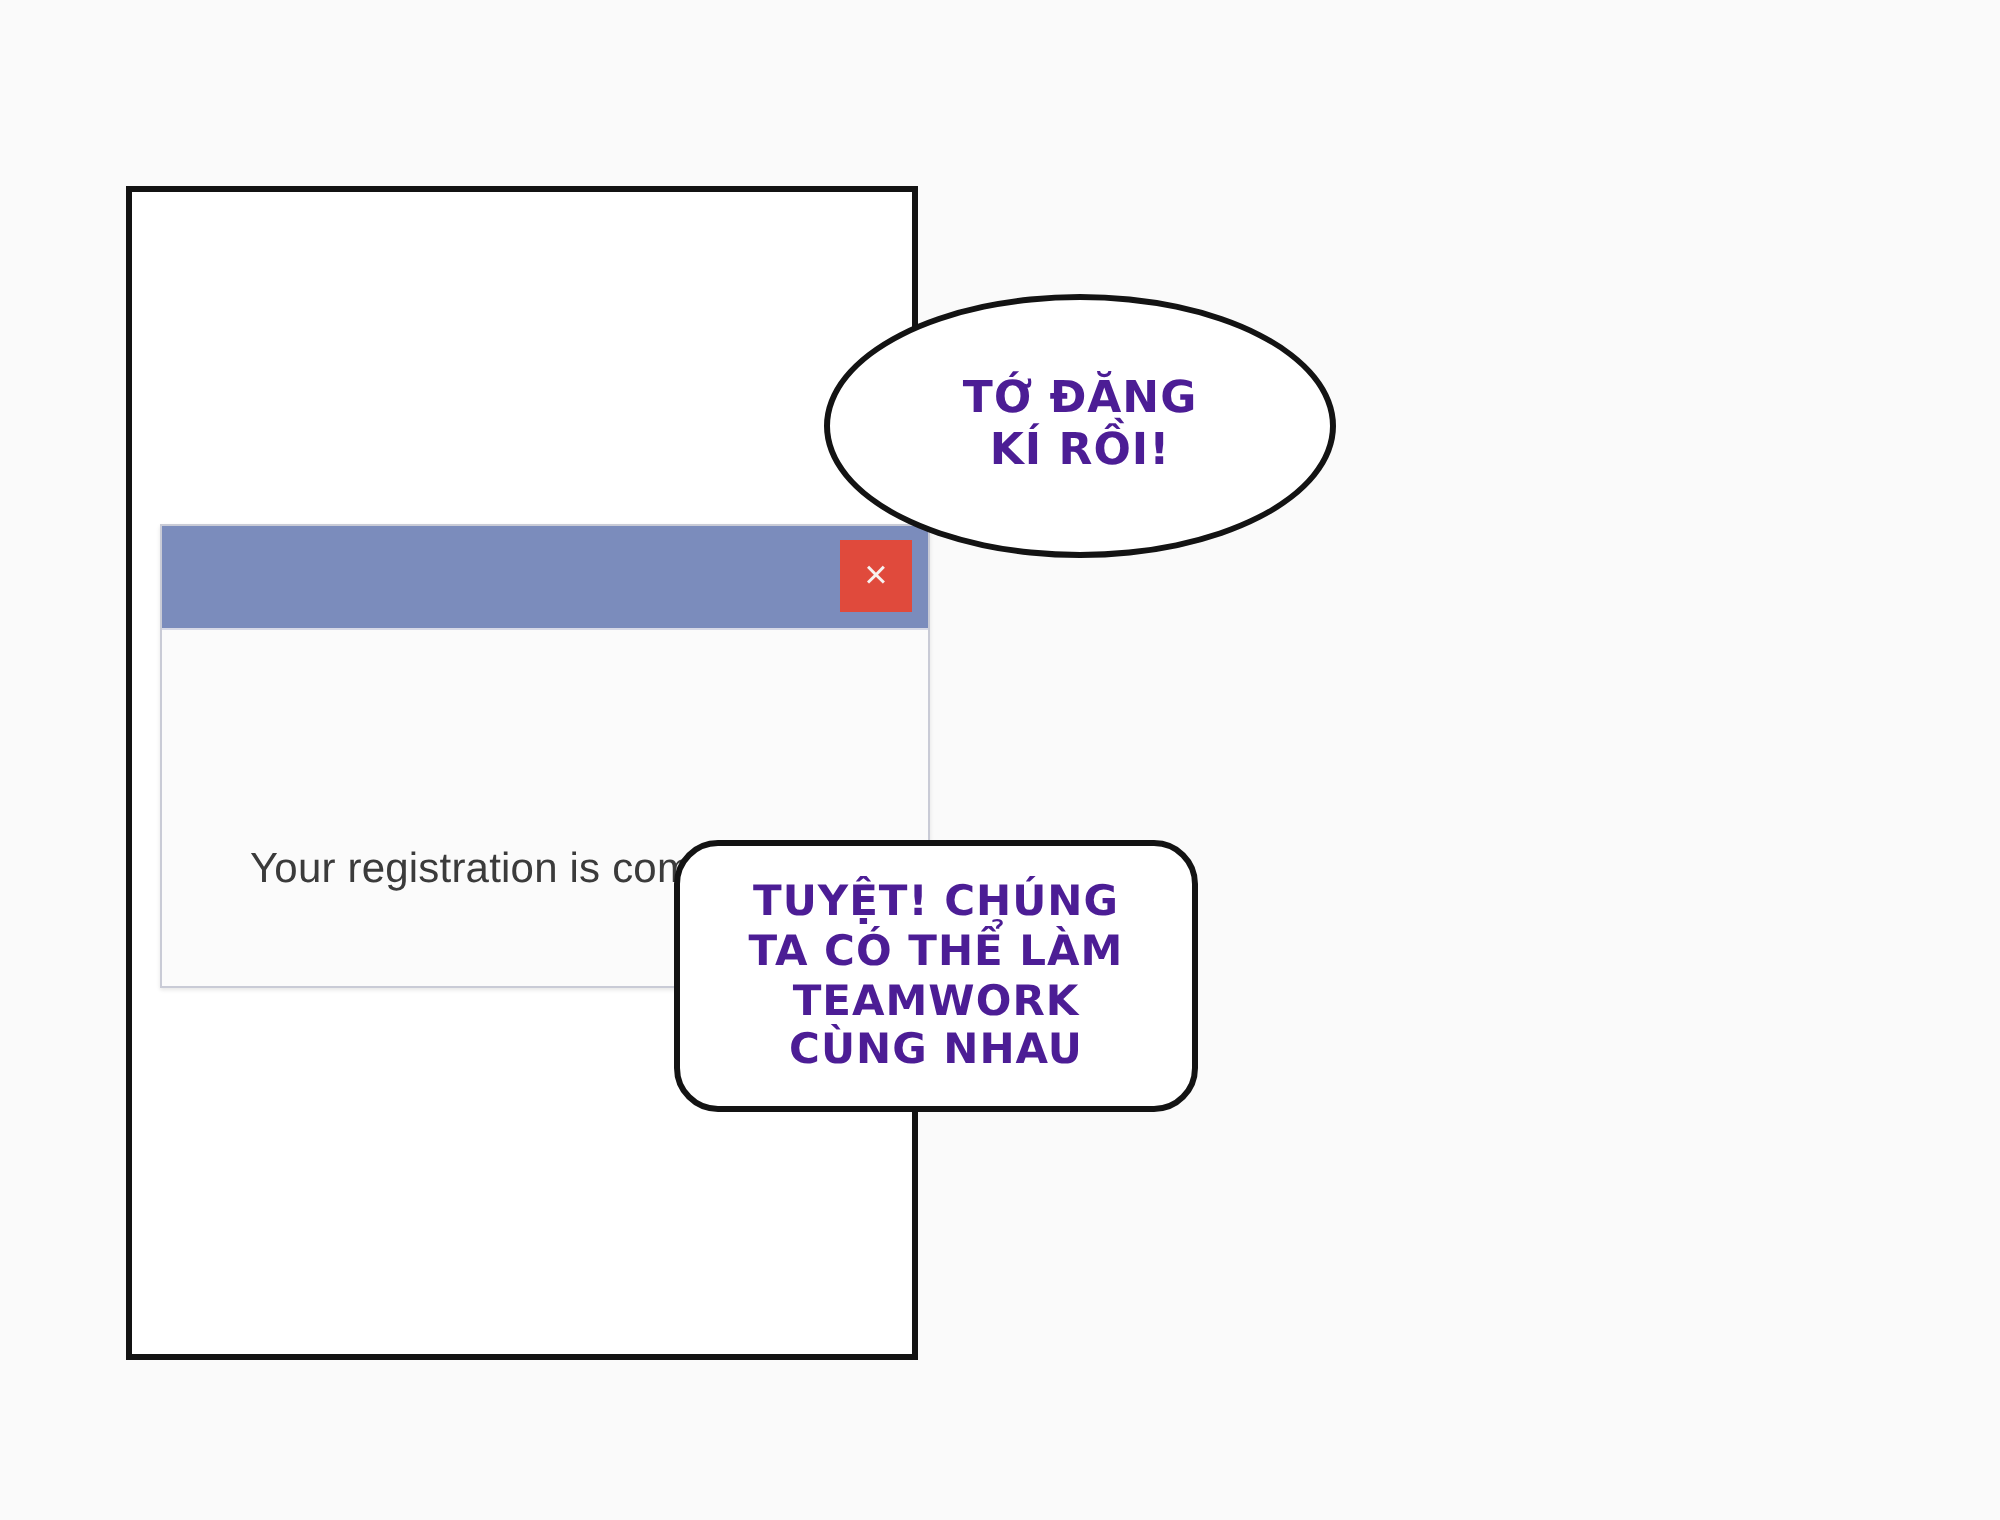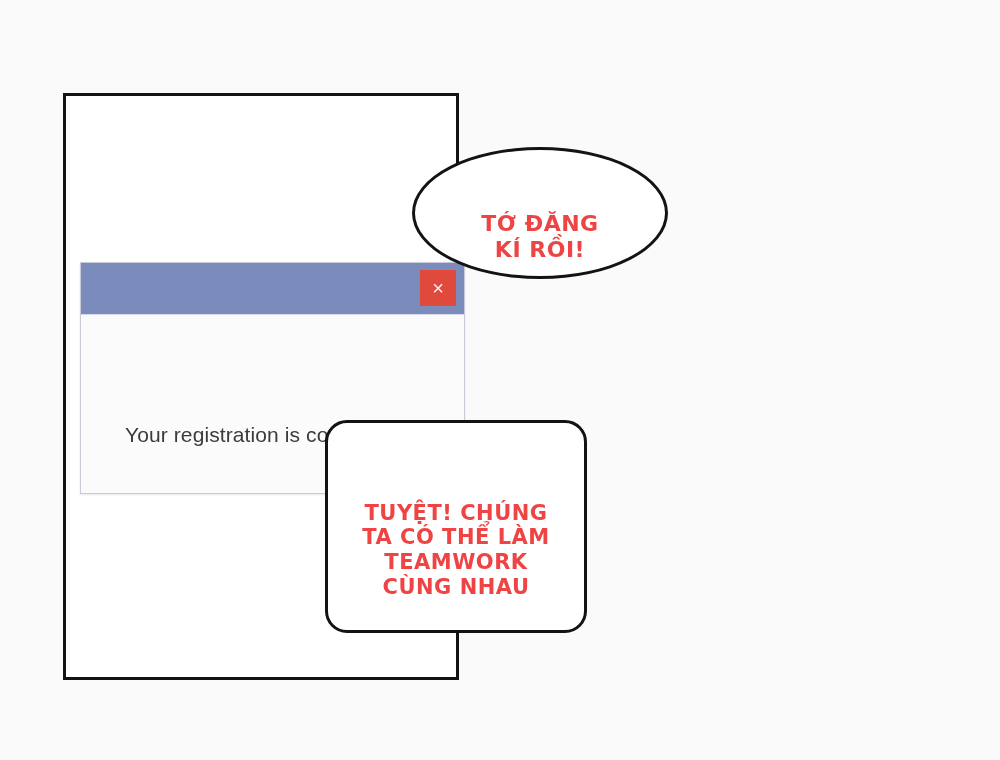--- a/index.html
+++ b/index.html
@@ -92,26 +92,25 @@
     font-size: 21px;
     color: #3b3b3b;
     letter-spacing: 0.1px;
     white-space: nowrap;
   }
 
   
   .bubble-text {
     font-family: "DejaVu Sans", sans-serif;
     font-weight: 700;
-    color: #ef4444;
+    color: #4c1d95;
     text-align: center;
     letter-spacing: 0.5px;
     line-height: 1.18;
     white-space: pre-line;
-    margin-top: 24px;
   }
 
   
   #bubble-oval {
     position: absolute;
     left: 412px;
     top: 147px;
     width: 256px;
     height: 132px;
   }
@@ -128,24 +127,24 @@
     left: 0;
     top: 50%;
     width: 100%;
     transform: translateY(-50%);
     font-size: 22px;
   }
 
   
   #bubble-rect {
     position: absolute;
-    left: 325px;
+    left: 337px;
     top: 420px;
     width: 262px;
-    height: 213px;
+    height: 136px;
   }
   #bubble-rect .shell {
     position: absolute;
     inset: 0;
     background: #ffffff;
     border: 3px solid #131313;
     border-radius: 22px;
     box-sizing: border-box;
   }
   #bubble-rect .bubble-text {

